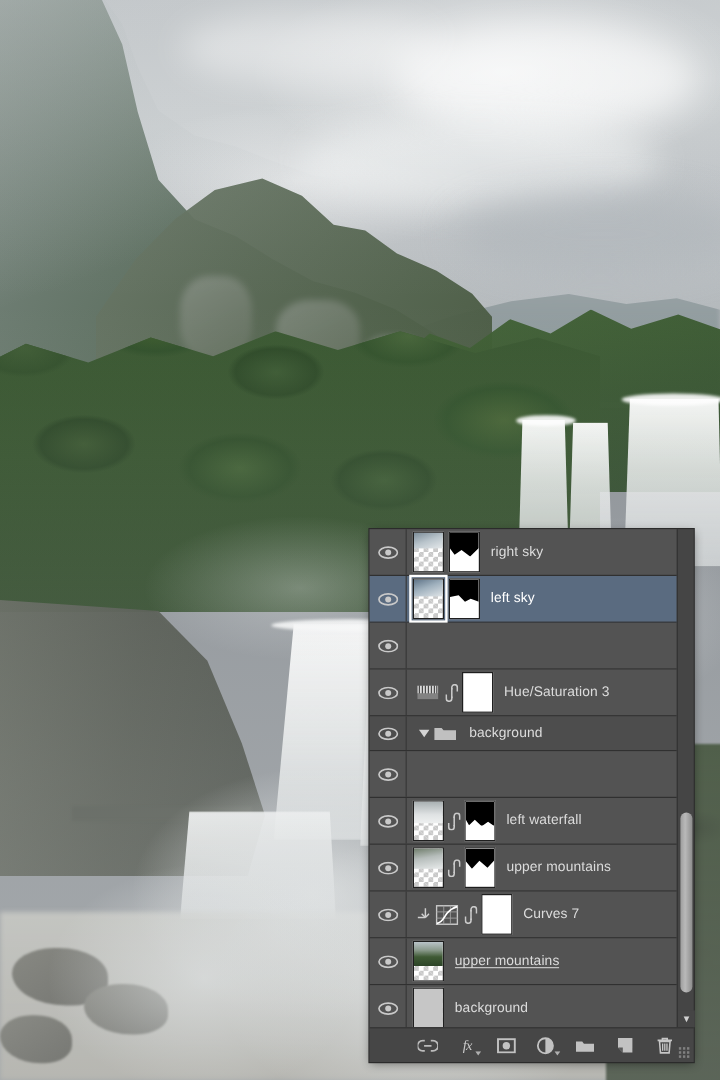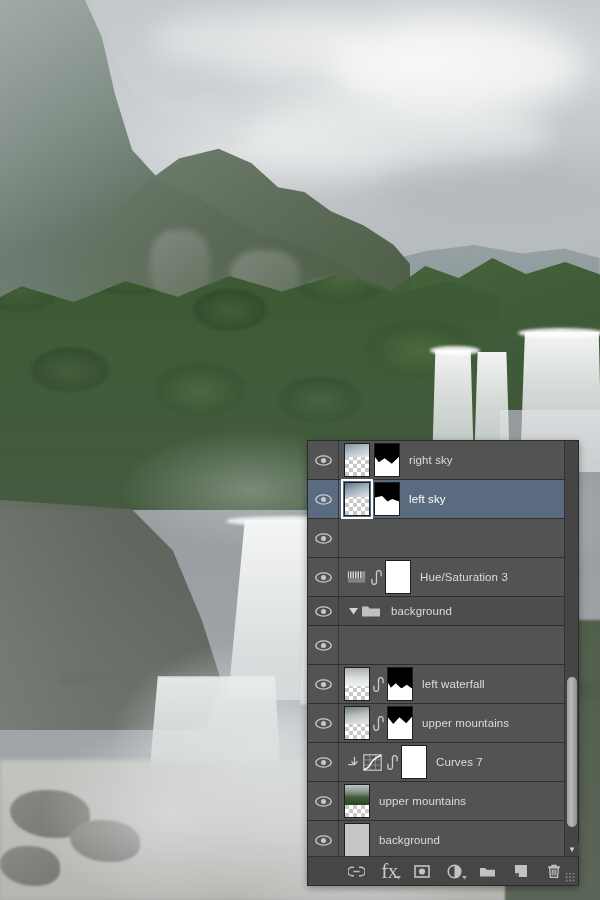--- a/index.html
+++ b/index.html
@@ -189,21 +189,21 @@
 
   
   .botbar{position:absolute;left:0;bottom:0;width:270px;height:29px;background:#464646;
         border-top:1px solid #333;display:flex;align-items:center;justify-content:center;gap:16px;
         box-sizing:border-box;padding-left:40px;padding-right:16px;}
   .bicon{width:20px;height:20px;display:flex;align-items:center;justify-content:center;
          color:#c2c2c2;position:relative;}
   .grip{position:absolute;right:3px;bottom:3px;width:10px;height:10px;
         background-image:radial-gradient(#8a8a8a 42%,transparent 44%);
         background-size:3.4px 3.4px;opacity:.85;}
-  .fxtxt{font-family:"Liberation Serif","DejaVu Serif",serif;font-size:21px;
+  .fxtxt{font-family:"Liberation Serif","DejaVu Serif",serif;font-style:italic;font-size:12px;
          color:#c9c9c9;letter-spacing:-.5px;text-align:center;}
 </style>
 </head>
 <body>
 
 <div id="stage">
 
   <div class="photo">
     <div class="sky"></div>
 

